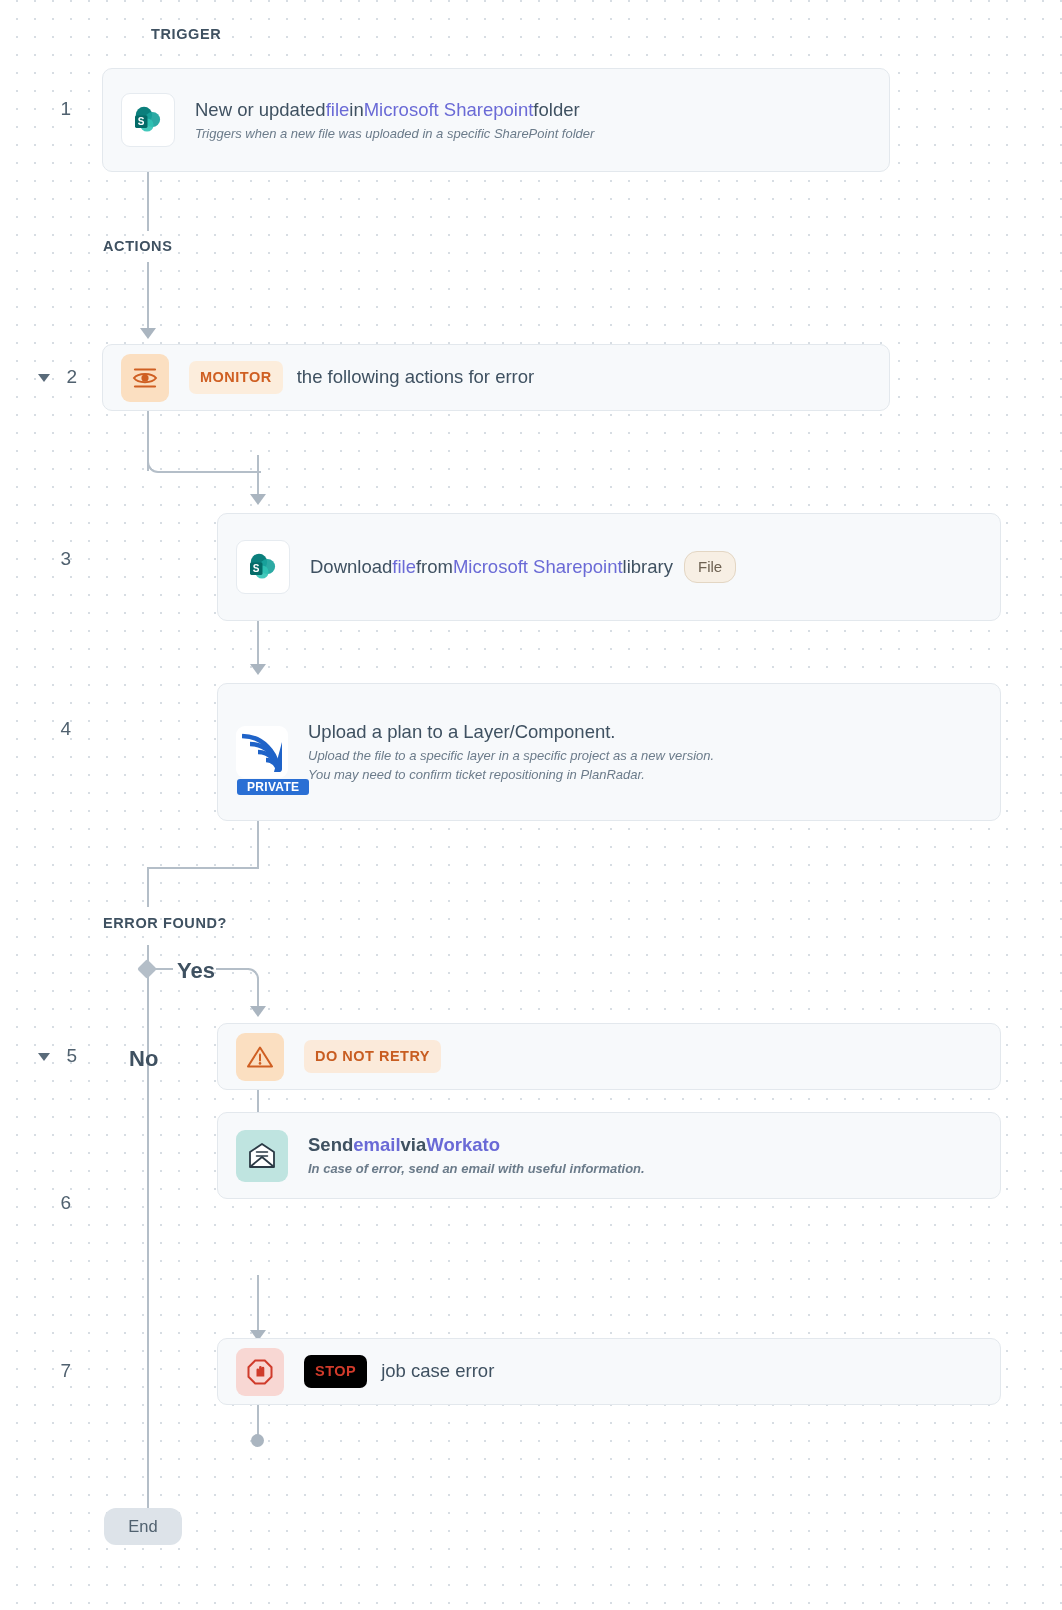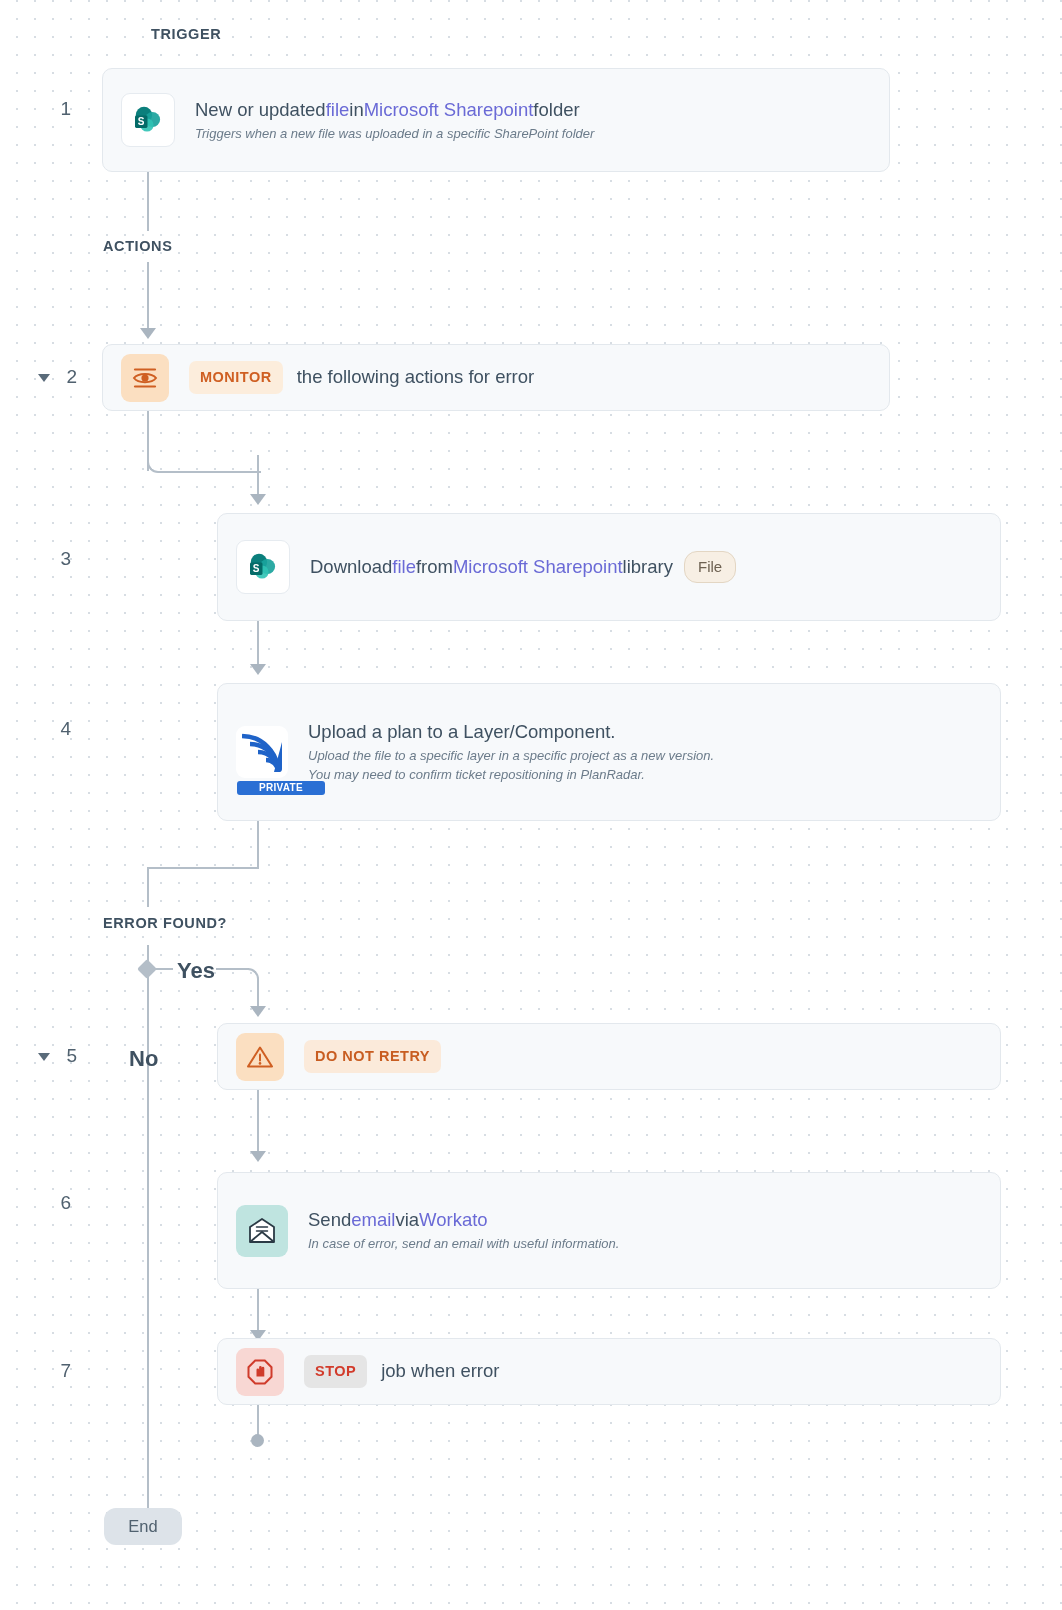--- a/index.html
+++ b/index.html
@@ -135,21 +135,21 @@
     display: inline-block;
     font-size: 14.5px;
     font-weight: bold;
     letter-spacing: 0.5px;
     padding: 6px 11px;
     border-radius: 7px;
     white-space: nowrap;
   }
   .badge-monitor { background: #fceddc; color: #cf5f22; }
   .badge-retry   { background: #fbeada; color: #c85d21; }
-  .badge-stop    { background: #e5e5e5; color: #d23b2b; }
+  .badge-stop    { background: #000000; color: #d23b2b; }
   .pill-file {
     display: inline-block;
     font-size: 15px;
     color: #6d6151;
     background: #f7efe4;
     border: 1px solid #e3d6c3;
     border-radius: 13px;
     padding: 4px 13px;
     margin-left: 11px;
     white-space: nowrap;
@@ -175,24 +175,24 @@
     display: flex;
     align-items: center;
     justify-content: center;
   }
 
   .private-tag {
     position: absolute;
     left: 1px; bottom: -17px;
     background: #2a6fd4;
     color: #ffffff;
-    font-size: 10px;
+    font-size: 12px;
     font-weight: bold;
     letter-spacing: 0.3px;
-    padding: 2px 22px;
+    padding: 2px 10px;
     border-radius: 3px;
     line-height: 1;
   }
 </style>
 </head>
 <body>
 
 <div class="canvas">
 
   <div class="section-label" style="left:103px; top:26px;margin-left:48px;">TRIGGER</div>
@@ -350,21 +350,21 @@
         <circle cx="15" cy="21.4" r="1.3" fill="#cf5f22"></circle>
       </svg>
     </div>
     <div class="card-body">
       <div class="line-main">
         <span class="badge badge-retry">DO NOT RETRY</span>
       </div>
     </div>
   </div>
 
-  <div class="card" style="left:217px; top:1172px; width:784px; height:117px;">
+  <div class="card" style="left:217px; top:1112px; width:784px; height:87px;font-weight:bold;">
     <div class="card-icon icon-mint">
       <svg width="32" height="32" viewBox="0 0 32 32">
         <path d="M4 12 L16 4 L28 12 L28 27 L4 27 Z" fill="#ffffff" stroke="#2b3a45" stroke-width="1.8" stroke-linejoin="round"></path>
         <line x1="10.5" y1="12" x2="21.5" y2="12" stroke="#2b3a45" stroke-width="1.5" stroke-linecap="round"></line>
         <line x1="10.5" y1="16" x2="21.5" y2="16" stroke="#2b3a45" stroke-width="1.5" stroke-linecap="round"></line>
         <path d="M4 27 L16 17 L28 27" fill="none" stroke="#2b3a45" stroke-width="1.8" stroke-linejoin="round"></path>
       </svg>
     </div>
     <div class="card-body">
       <div class="line-main">
@@ -380,20 +380,20 @@
   <div class="card" style="left:217px; top:1338px; width:784px; height:67px;">
     <div class="card-icon icon-red" style="width:48px;height:48px;">
       <svg width="30" height="30" viewBox="0 0 30 30">
         <polygon points="10.2,3.5 19.8,3.5 26.5,10.2 26.5,19.8 19.8,26.5 10.2,26.5 3.5,19.8 3.5,10.2" fill="none" stroke="#cf3b2b" stroke-width="2"></polygon>
         <path d="M11.5 19.5 L11.5 12.8 a1.3 1.3 0 0 1 2.6 0 L14.1 10.2 a1.3 1.3 0 0 1 2.6 0 L16.7 11 a1.3 1.3 0 0 1 2.6 0 L19.3 19.5 Z" fill="#cf3b2b"></path>
       </svg>
     </div>
     <div class="card-body">
       <div class="line-main">
         <span class="badge badge-stop">STOP</span>
-        <span class="after-badge">job when error</span>
+        <span class="after-badge">job case error</span>
       </div>
     </div>
   </div>
 
   <div class="end-pill" style="left:104px; top:1508px; width:78px; height:37px;">End</div>
 
 </div>
 
 </body></html>

